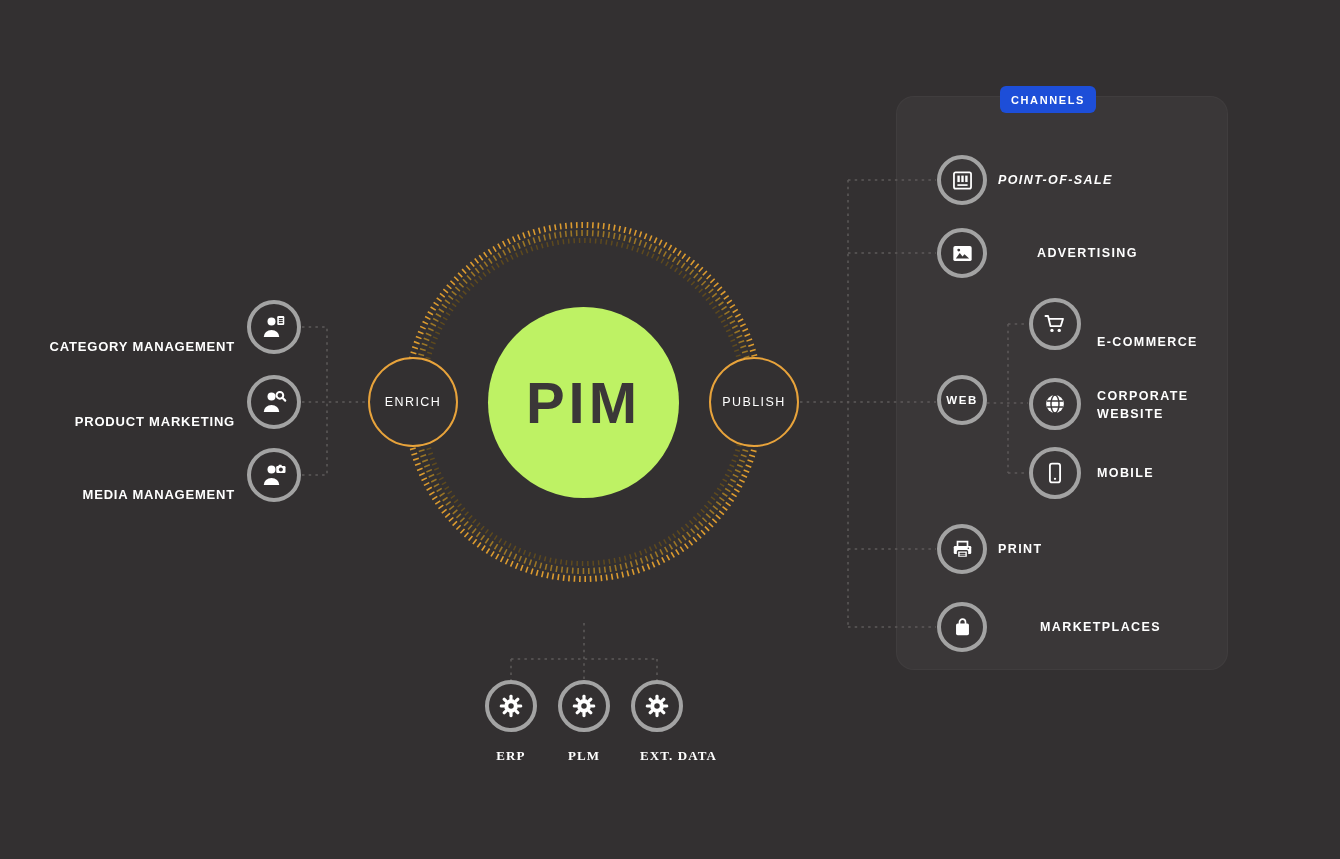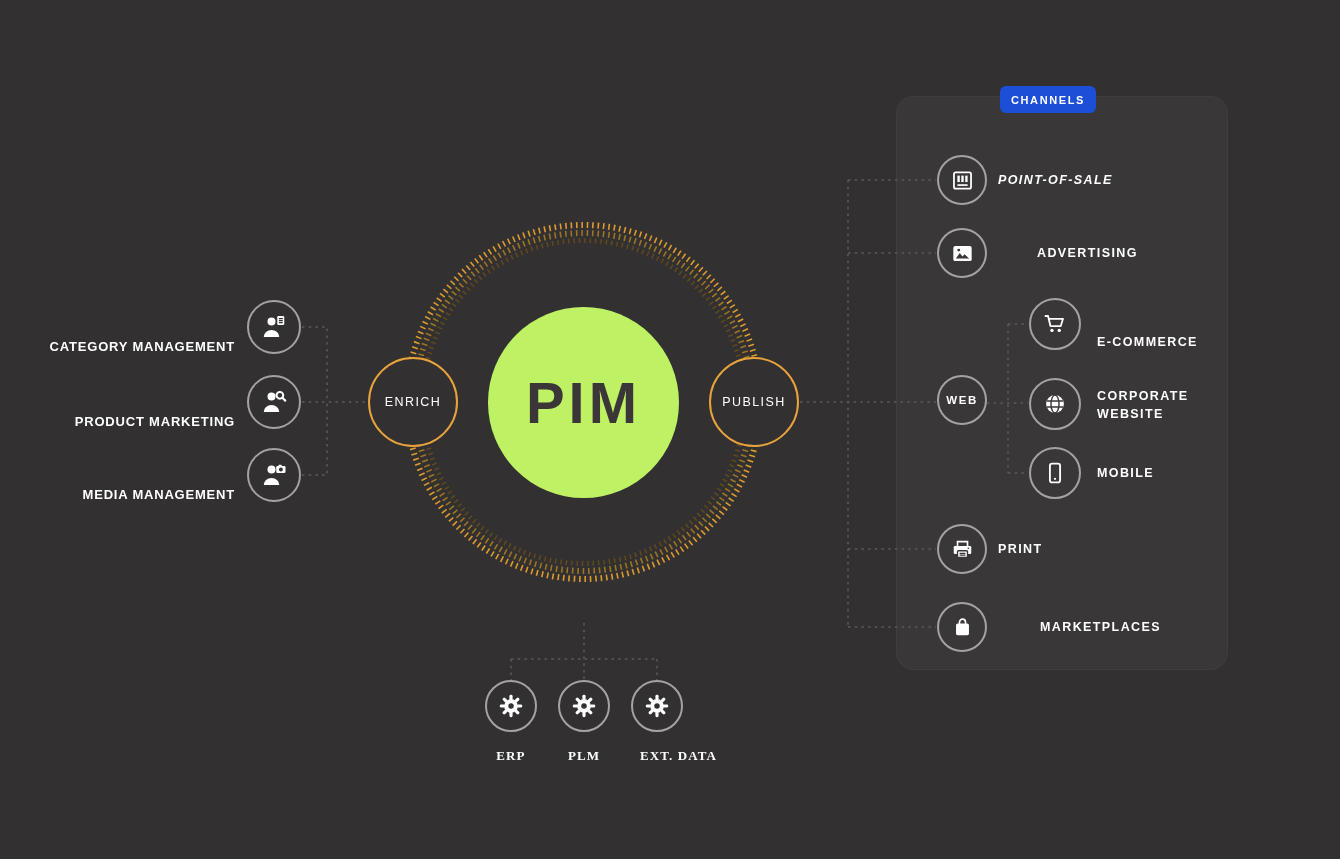--- a/index.html
+++ b/index.html
@@ -11,21 +11,21 @@
   .tab{position:absolute;left:1000px;top:86px;width:96px;height:27px;background:#1d4ed8;
        border-radius:6px;z-index:3;display:flex;align-items:center;justify-content:center;
        color:#fff;font-size:11px;font-weight:600;letter-spacing:1.6px;}
   .node{position:absolute;border-radius:50%;border:2px solid #E8A33B;background:#333031;color:#fff;
         display:flex;align-items:center;justify-content:center;text-align:center;z-index:3;
         box-sizing:border-box;font-size:12.5px;font-weight:500;letter-spacing:1.4px;line-height:1.45;
         padding:0 9px;}
   .core{position:absolute;left:488px;top:307px;width:191px;height:191px;border-radius:50%;
         background:#bef264;display:flex;align-items:center;justify-content:center;z-index:3;}
   .core span{font-size:58px;font-weight:700;letter-spacing:4px;color:#3B3738;}
-  .icirc{position:absolute;border-radius:50%;border:2px solid #a3a3a3;box-sizing:border-box;
+  .icirc{position:absolute;border-radius:50%;border:4px solid #a3a3a3;box-sizing:border-box;
          display:flex;align-items:center;justify-content:center;z-index:3;color:#fff;}
   .bgfill{background:#333031;}
   .panelfill{background:#3A3738;}
   .webtxt{font-size:11.5px;font-weight:600;letter-spacing:1.6px;color:#fff;}
   .lbl{position:absolute;color:#fff;z-index:3;}
   .lbl-left{font-size:13px;font-weight:600;letter-spacing:0.8px;line-height:17px;text-align:right;margin-top:28px;}
   .lbl-gear{font-size:13px;font-weight:700;letter-spacing:1.1px;text-align:center;font-family:Liberation Serif, serif;}
   .lbl-ch{font-size:12.5px;font-weight:600;letter-spacing:1.4px;line-height:18px;}
   .ic{display:block;}
 </style>

